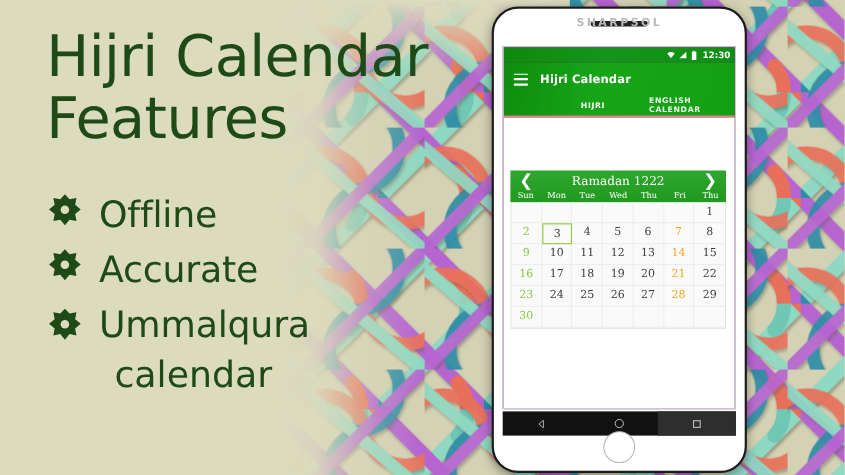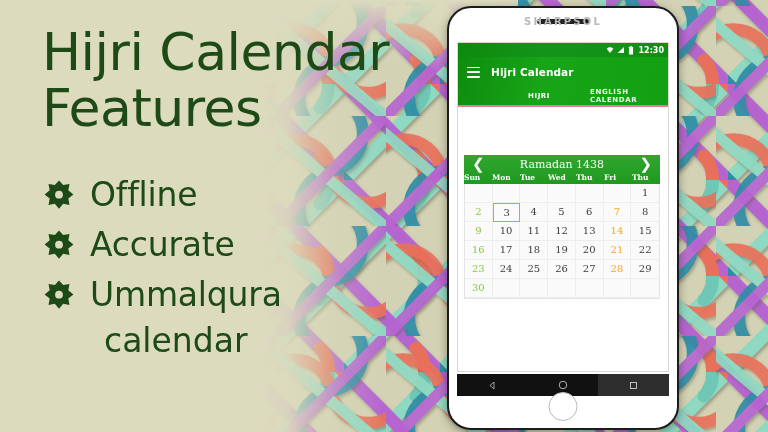--- a/index.html
+++ b/index.html
@@ -18,21 +18,21 @@
   .headline{
     position:absolute;left:42px;top:24px;width:400px;
     color:#1d4a17;font-size:52px;line-height:1.08;
     font-family:"DejaVu Sans", sans-serif;font-weight:400;
     letter-spacing:-0.5px;
   }
   .headline .l2{display:block;}
 
   
   .features{position:absolute;left:44px;top:176px;width:380px;}
-  .feat{display:flex;align-items:center;margin-bottom:12px;}
+  .feat{display:flex;margin-bottom:12px;}
   .feat-star{width:30px;height:30px;flex:0 0 30px;margin-right:16px;}
   .feat-label{color:#1d4a17;font-size:33px;line-height:1.15;letter-spacing:-0.2px;}
   .feat.multiline{align-items:flex-start;}
   .feat.multiline .feat-star{margin-top:4px;}
   .feat-sub{color:#1d4a17;font-size:33px;line-height:1.15;margin-left:60px;margin-top:-4px;}
 
   
   .phone{
     position:absolute;left:447px;top:6px;width:228px;height:420px;
     background:#ffffff;border-radius:24px;
@@ -72,21 +72,21 @@
   
   .screen-body{background:#fff;height:100%;position:relative;}
 
   
   .calendar{position:absolute;top:48px;left:6px;width:196px;}
   .cal-head{background:#2aa02a;background:linear-gradient(180deg,#2fa72f,#21991f);}
   .cal-month-row{display:flex;align-items:center;justify-content:space-between;padding:2px 8px 1px;}
   .cal-nav{color:#fff;font-size:15px;font-weight:700;line-height:1;cursor:pointer;}
   .cal-month{color:#fff;font-size:11px;font-family:"DejaVu Serif",serif;}
   .cal-dows{display:grid;grid-template-columns:repeat(7,1fr);padding-bottom:2px;}
-  .dow{color:#fff;font-size:7.5px;font-weight:700;font-family:"DejaVu Serif",serif;}
+  .dow{color:#fff;font-size:7.5px;font-weight:400;text-align:center;font-family:"DejaVu Serif",serif;}
   .cal-grid{display:grid;grid-template-columns:repeat(7,1fr);background:#fafafa;border:1px solid #e4e4e4;border-top:none;}
   .cell{height:19px;display:flex;align-items:center;justify-content:center;
         border-right:1px solid #ededed;border-bottom:1px solid #ededed;box-sizing:border-box;}
   .cell:nth-child(7n){border-right:none;}
   .cell span{font-size:10px;font-family:"DejaVu Serif",serif;color:#3c3c3c;}
   .cell.sun span{color:#8cc63f;}
   .cell.fri span{color:#f5a623;}
   .cell.sel{border:1.5px solid #8cc63f;}
   .cell.empty span{visibility:hidden;}
 
@@ -222,21 +222,21 @@
           <div class="tab eng">ENGLISH CALENDAR</div>
         </div>
         <div class="appbar-underline"></div>
       </div>
 
       <div class="screen-body">
         <div class="calendar">
           <div class="cal-head">
             <div class="cal-month-row">
               <div class="cal-nav">❮</div>
-              <div class="cal-month">Ramadan 1438</div>
+              <div class="cal-month">Ramadan 1222</div>
               <div class="cal-nav">❯</div>
             </div>
             <div class="cal-dows">
               <div class="dow">Sun</div>
               <div class="dow">Mon</div>
               <div class="dow">Tue</div>
               <div class="dow">Wed</div>
               <div class="dow">Thu</div>
               <div class="dow">Fri</div>
               <div class="dow">Thu</div>

